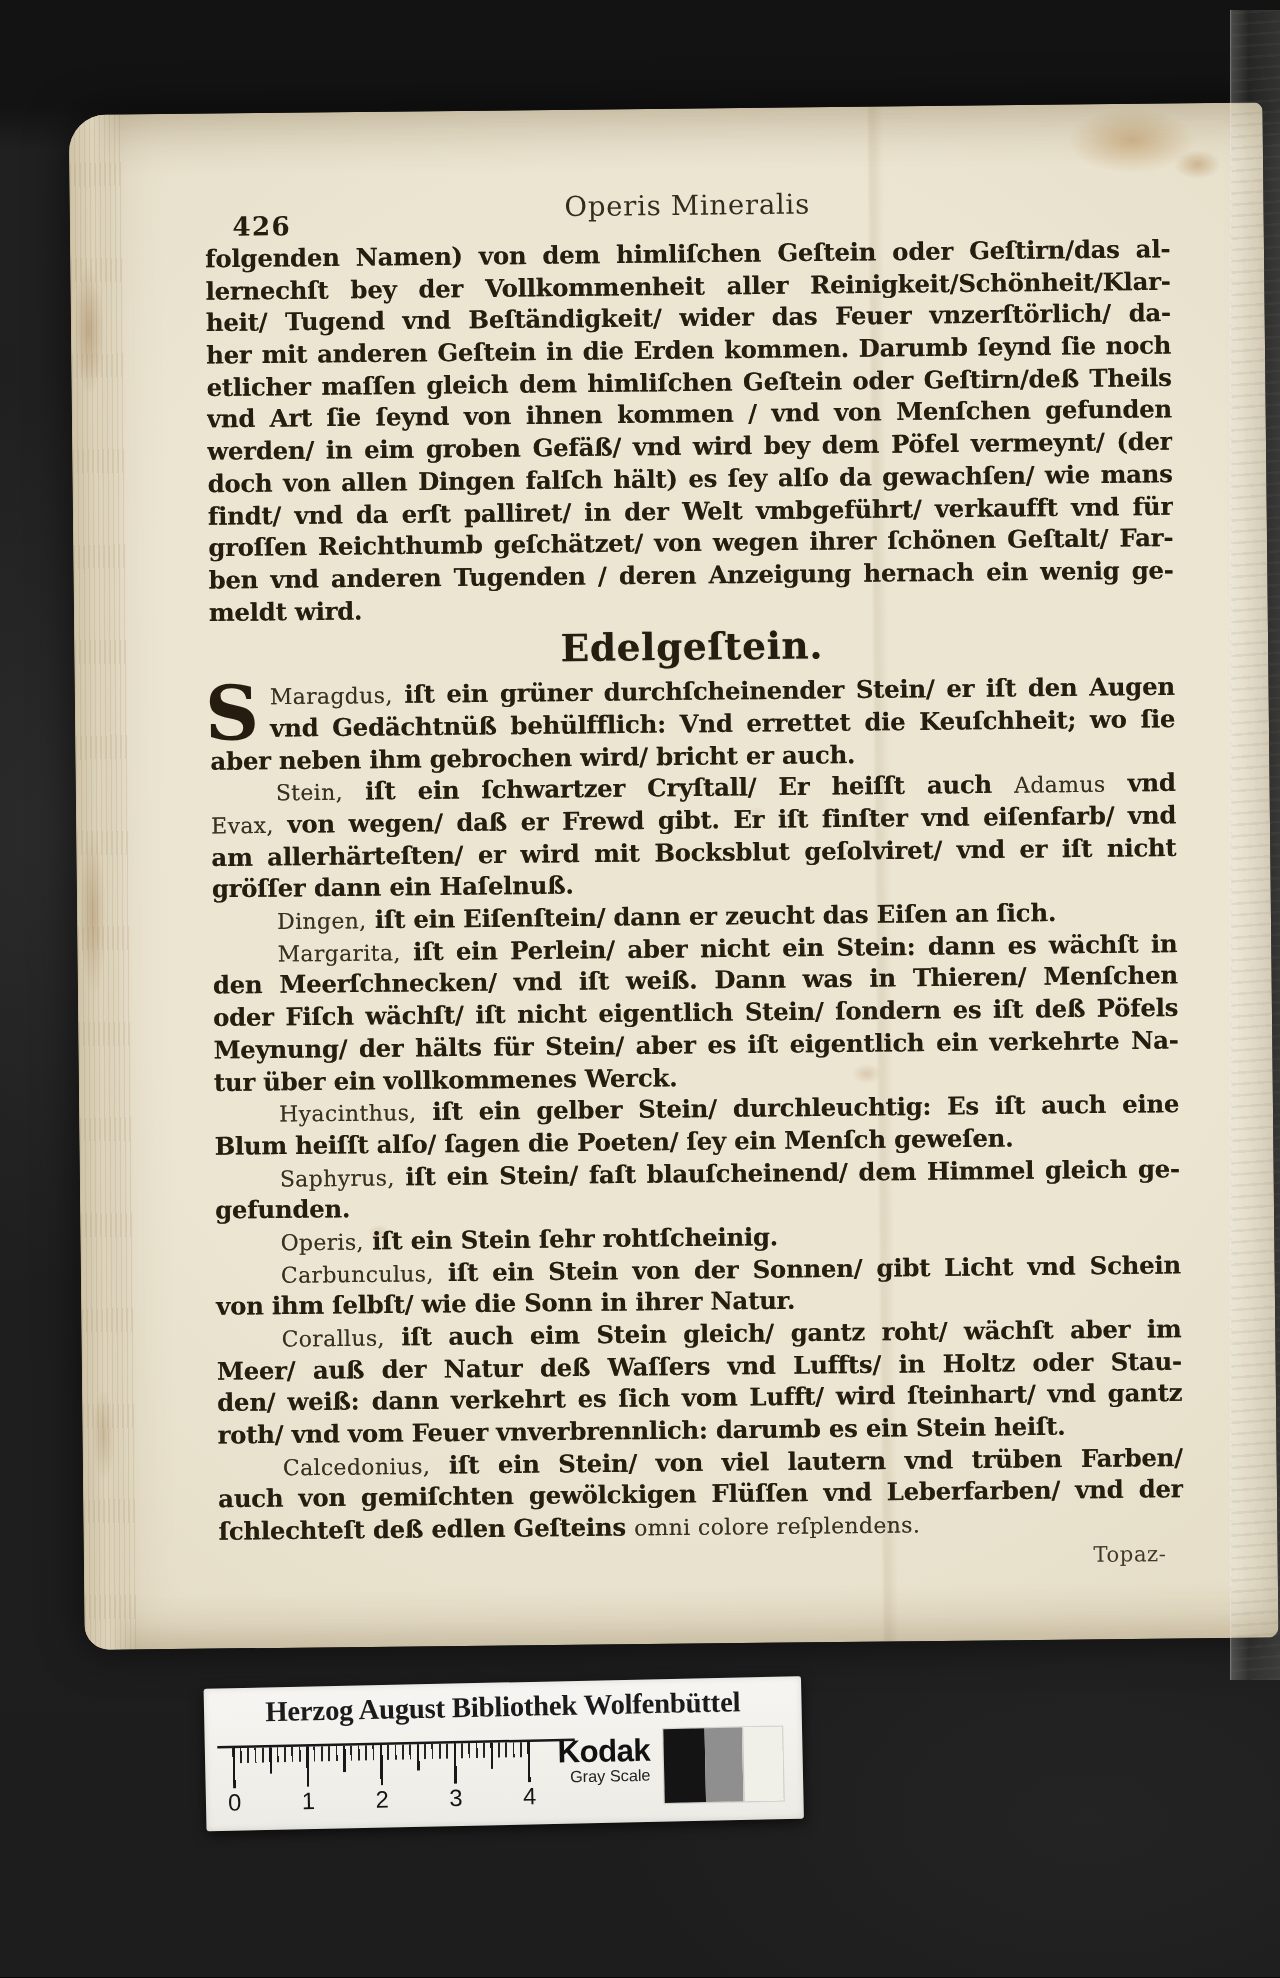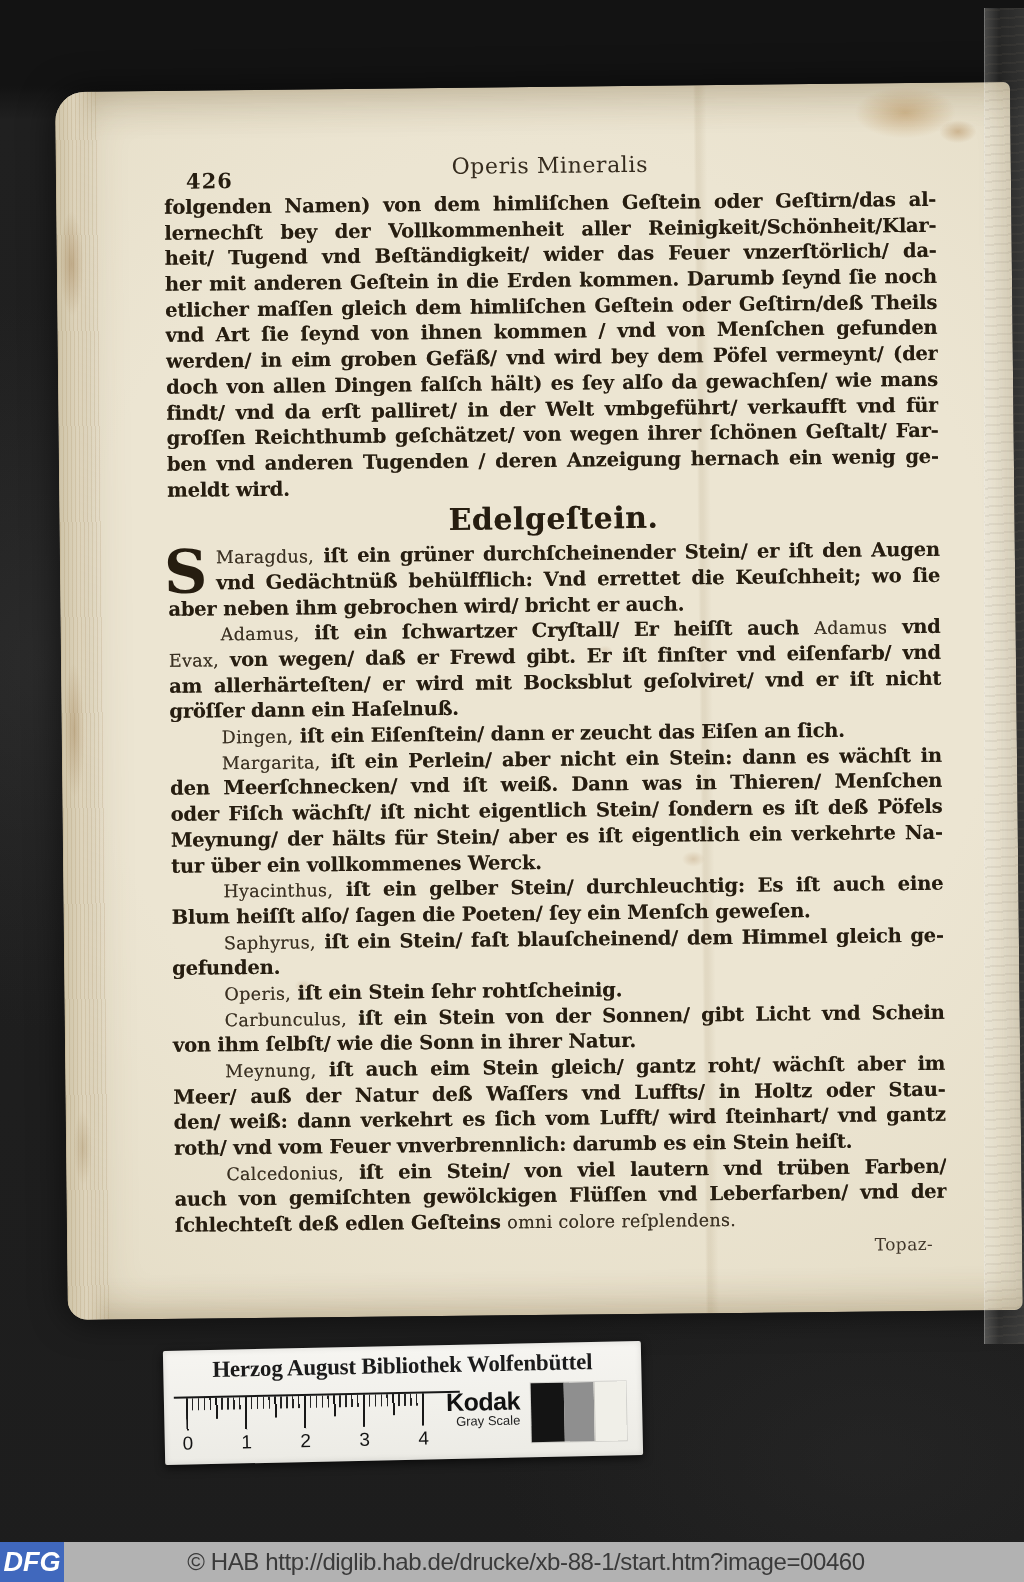--- a/index.html
+++ b/index.html
@@ -138,21 +138,21 @@
           <div class="line"><span class="frk">meldt wird.</span></div>
         </div>
         <div class="section-heading">Edelgeſtein.</div>
         <div class="para dc">
           <span class="dropcap">S</span>
           <div class="line just"><span class="ant">Maragdus,</span><span class="frk"> iſt ein grüner durchſcheinender Stein/ er iſt den Augen gut/</span></div>
           <div class="line just"><span class="frk">vnd Gedächtnüß behülfflich: Vnd errettet die Keuſchheit; wo ſie</span></div>
           <div class="line"><span class="frk">aber neben ihm gebrochen wird/ bricht er auch.</span></div>
         </div>
         <div class="para ind">
-          <div class="line just"><span class="ant">Adamus,</span><span class="frk"> iſt ein ſchwartzer Cryſtall/ Er heiſſt auch </span><span class="ant">Adamus</span><span class="frk"> vnd</span></div>
+          <div class="line just"><span class="ant">Stein,</span><span class="frk"> iſt ein ſchwartzer Cryſtall/ Er heiſſt auch </span><span class="ant">Adamus</span><span class="frk"> vnd</span></div>
           <div class="line just"><span class="ant">Evax,</span><span class="frk"> von wegen/ daß er Frewd gibt. Er iſt finſter vnd eiſenfarb/ vnd</span></div>
           <div class="line just"><span class="frk">am allerhärteſten/ er wird mit Bocksblut geſolviret/ vnd er iſt nicht</span></div>
           <div class="line"><span class="frk">gröſſer dann ein Haſelnuß.</span></div>
         </div>
         <div class="para ind">
           <div class="line"><span class="ant">Dingen,</span><span class="frk"> iſt ein Eiſenſtein/ dann er zeucht das Eiſen an ſich.</span></div>
         </div>
         <div class="para ind">
           <div class="line just"><span class="ant">Margarita,</span><span class="frk"> iſt ein Perlein/ aber nicht ein Stein: dann es wächſt in</span></div>
           <div class="line just"><span class="frk">den Meerſchnecken/ vnd iſt weiß. Dann was in Thieren/ Menſchen</span></div>
@@ -169,21 +169,21 @@
           <div class="line"><span class="frk">gefunden.</span></div>
         </div>
         <div class="para ind">
           <div class="line"><span class="ant">Operis,</span><span class="frk"> iſt ein Stein ſehr rohtſcheinig.</span></div>
         </div>
         <div class="para ind">
           <div class="line just"><span class="ant">Carbunculus,</span><span class="frk"> iſt ein Stein von der Sonnen/ gibt Licht vnd Schein</span></div>
           <div class="line"><span class="frk">von ihm ſelbſt/ wie die Sonn in ihrer Natur.</span></div>
         </div>
         <div class="para ind">
-          <div class="line just"><span class="ant">Meynung,</span><span class="frk"> iſt auch eim Stein gleich/ gantz roht/ wächſt aber im</span></div>
+          <div class="line just"><span class="ant">Corallus,</span><span class="frk"> iſt auch eim Stein gleich/ gantz roht/ wächſt aber im</span></div>
           <div class="line just"><span class="frk">Meer/ auß der Natur deß Waſſers vnd Luffts/ in Holtz oder Stau-</span></div>
           <div class="line just"><span class="frk">den/ weiß: dann verkehrt es ſich vom Lufft/ wird ſteinhart/ vnd gantz</span></div>
           <div class="line"><span class="frk">roth/ vnd vom Feuer vnverbrennlich: darumb es ein Stein heiſt.</span></div>
         </div>
         <div class="para ind">
           <div class="line just"><span class="ant">Calcedonius,</span><span class="frk"> iſt ein Stein/ von viel lautern vnd trüben Farben/</span></div>
           <div class="line just"><span class="frk">auch von gemiſchten gewölckigen Flüſſen vnd Leberfarben/ vnd der</span></div>
           <div class="line"><span class="frk">ſchlechteſt deß edlen Geſteins </span><span class="ant">omni colore reſplendens.</span></div>
         </div>
         <div class="catchword">Topaz-</div>
@@ -208,18 +208,14 @@
       <div class="brand">Kodak</div>
       <div class="sub">Gray Scale</div>
     </div>
     <div class="patches">
       <div class="patch black"></div>
       <div class="patch gray"></div>
       <div class="patch white"></div>
     </div>
   </div>
 
-  <div class="footer">
-    <div class="dfg">DFG</div>
-    <div class="copyright">© HAB http://diglib.hab.de/drucke/xb-88-1/start.htm?image=00460</div>
-  </div>
 
 </div>
 
 </body></html>

